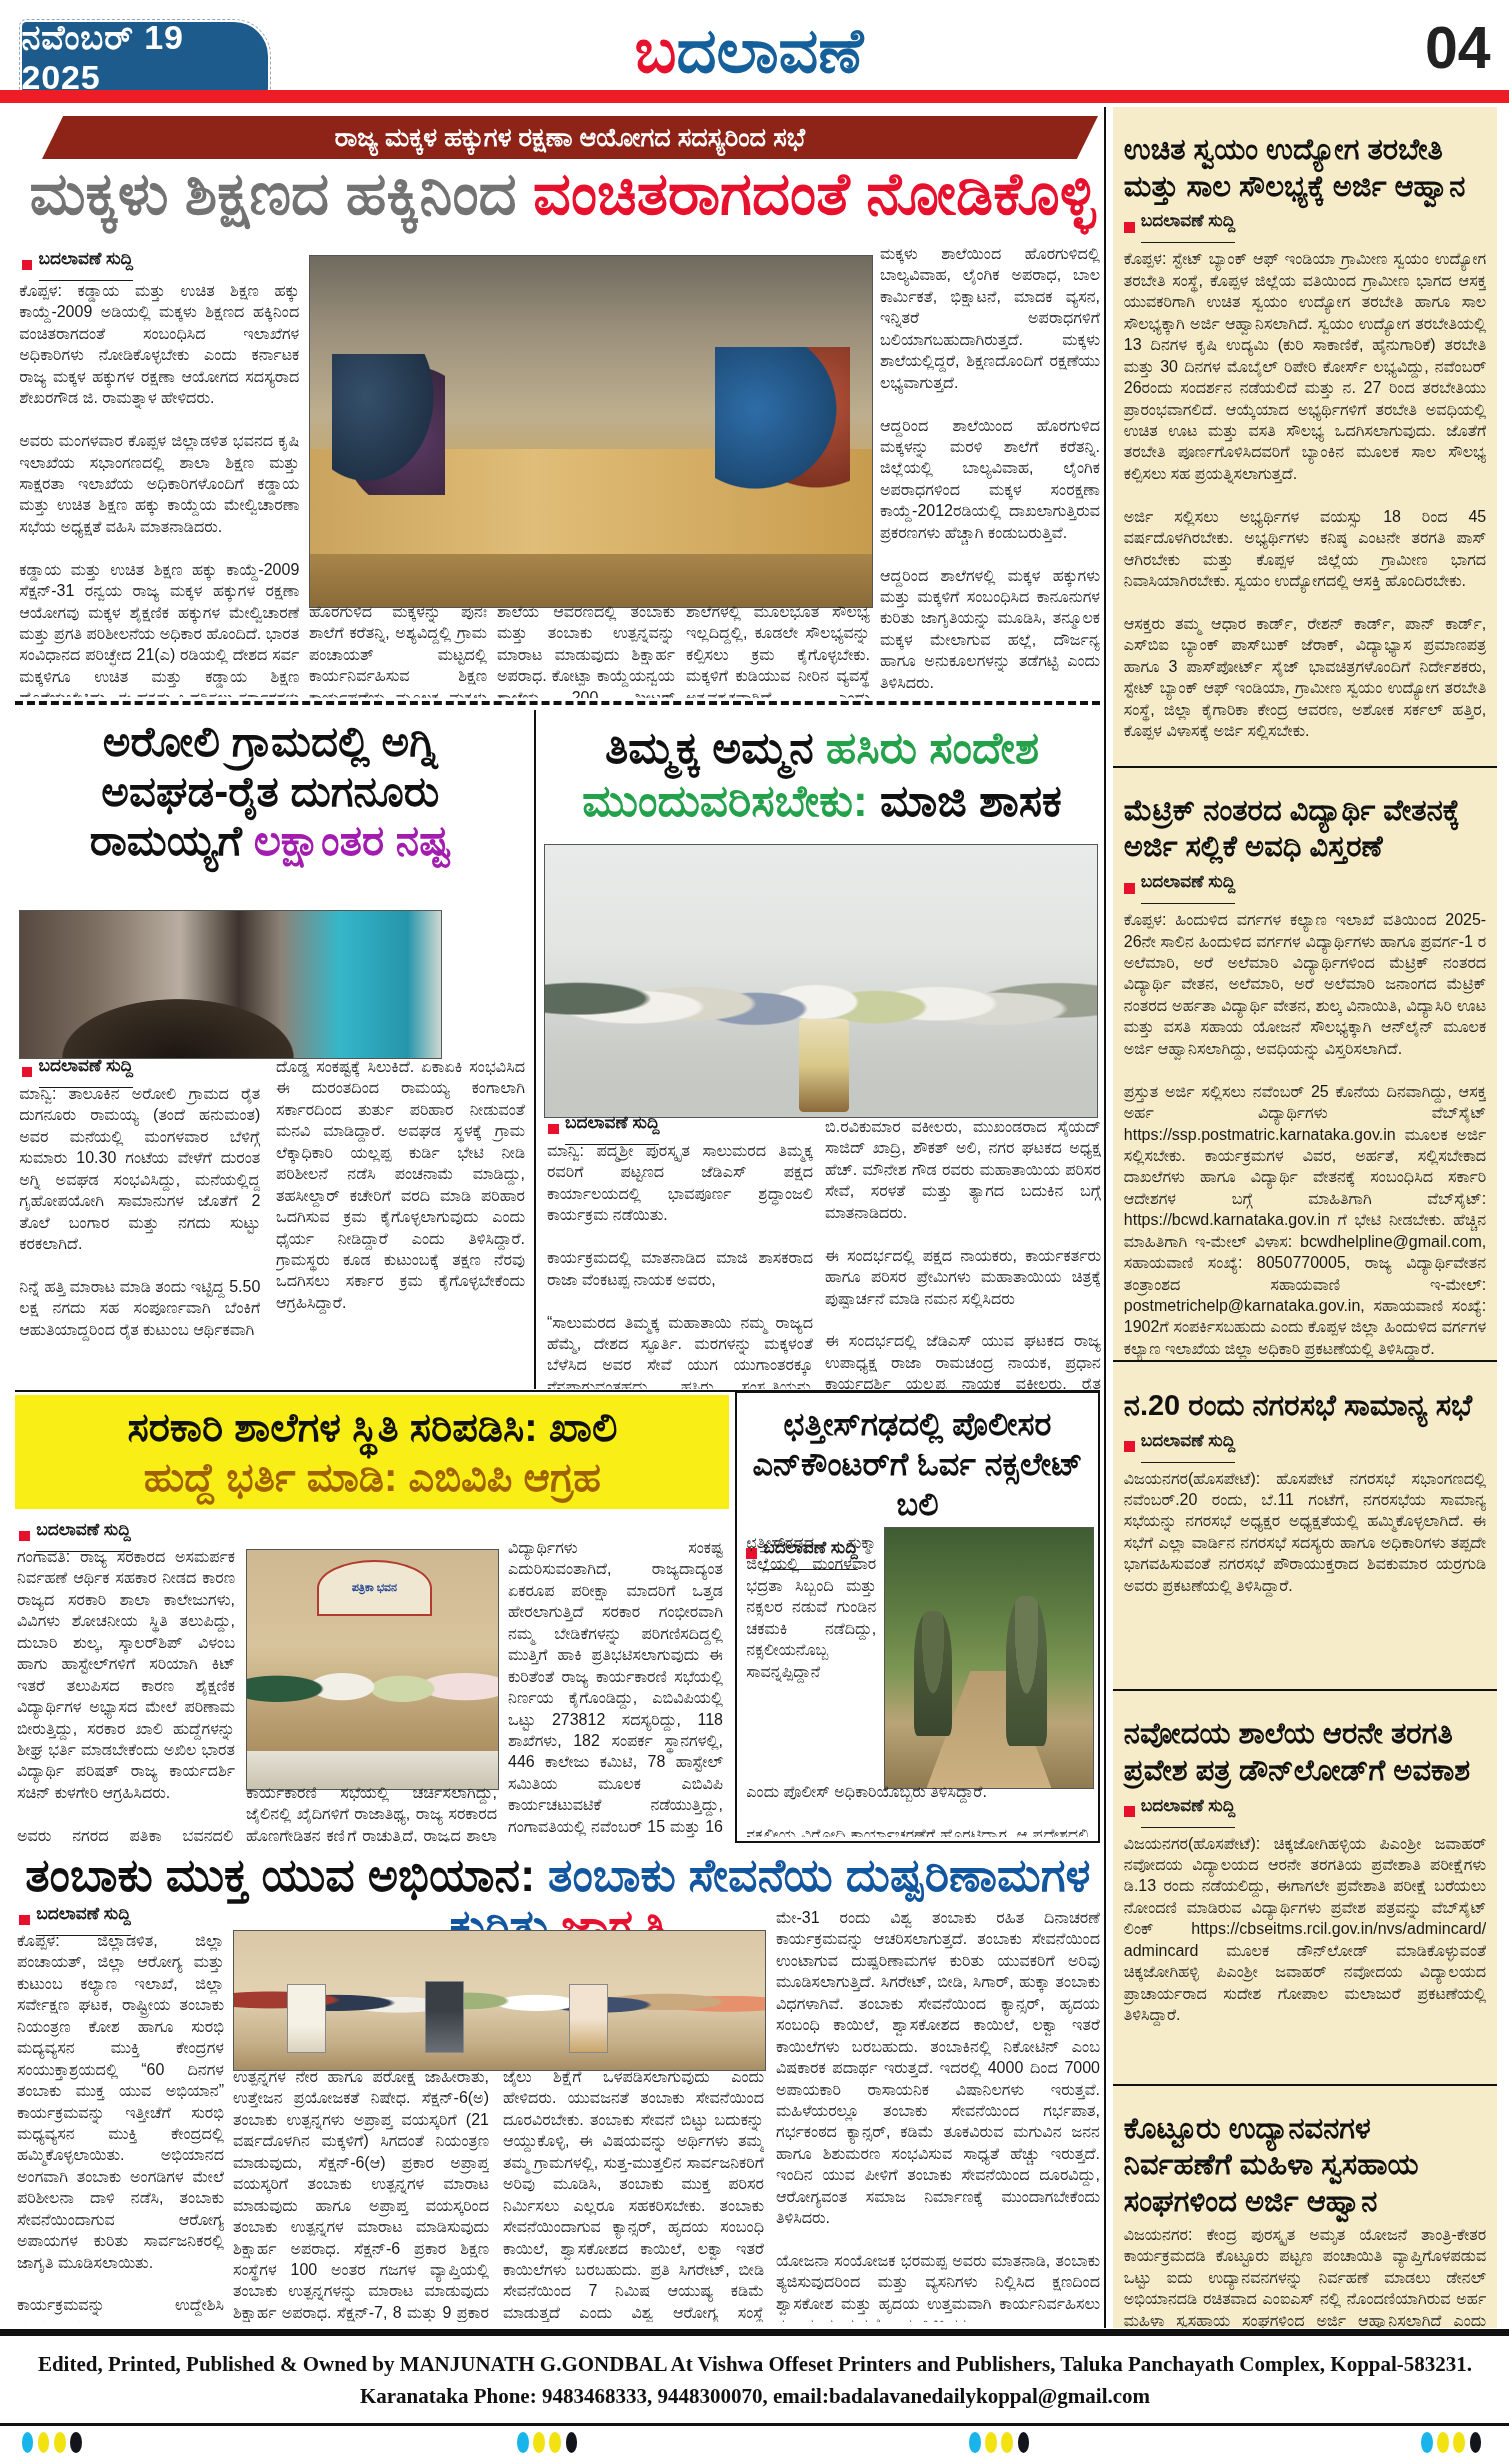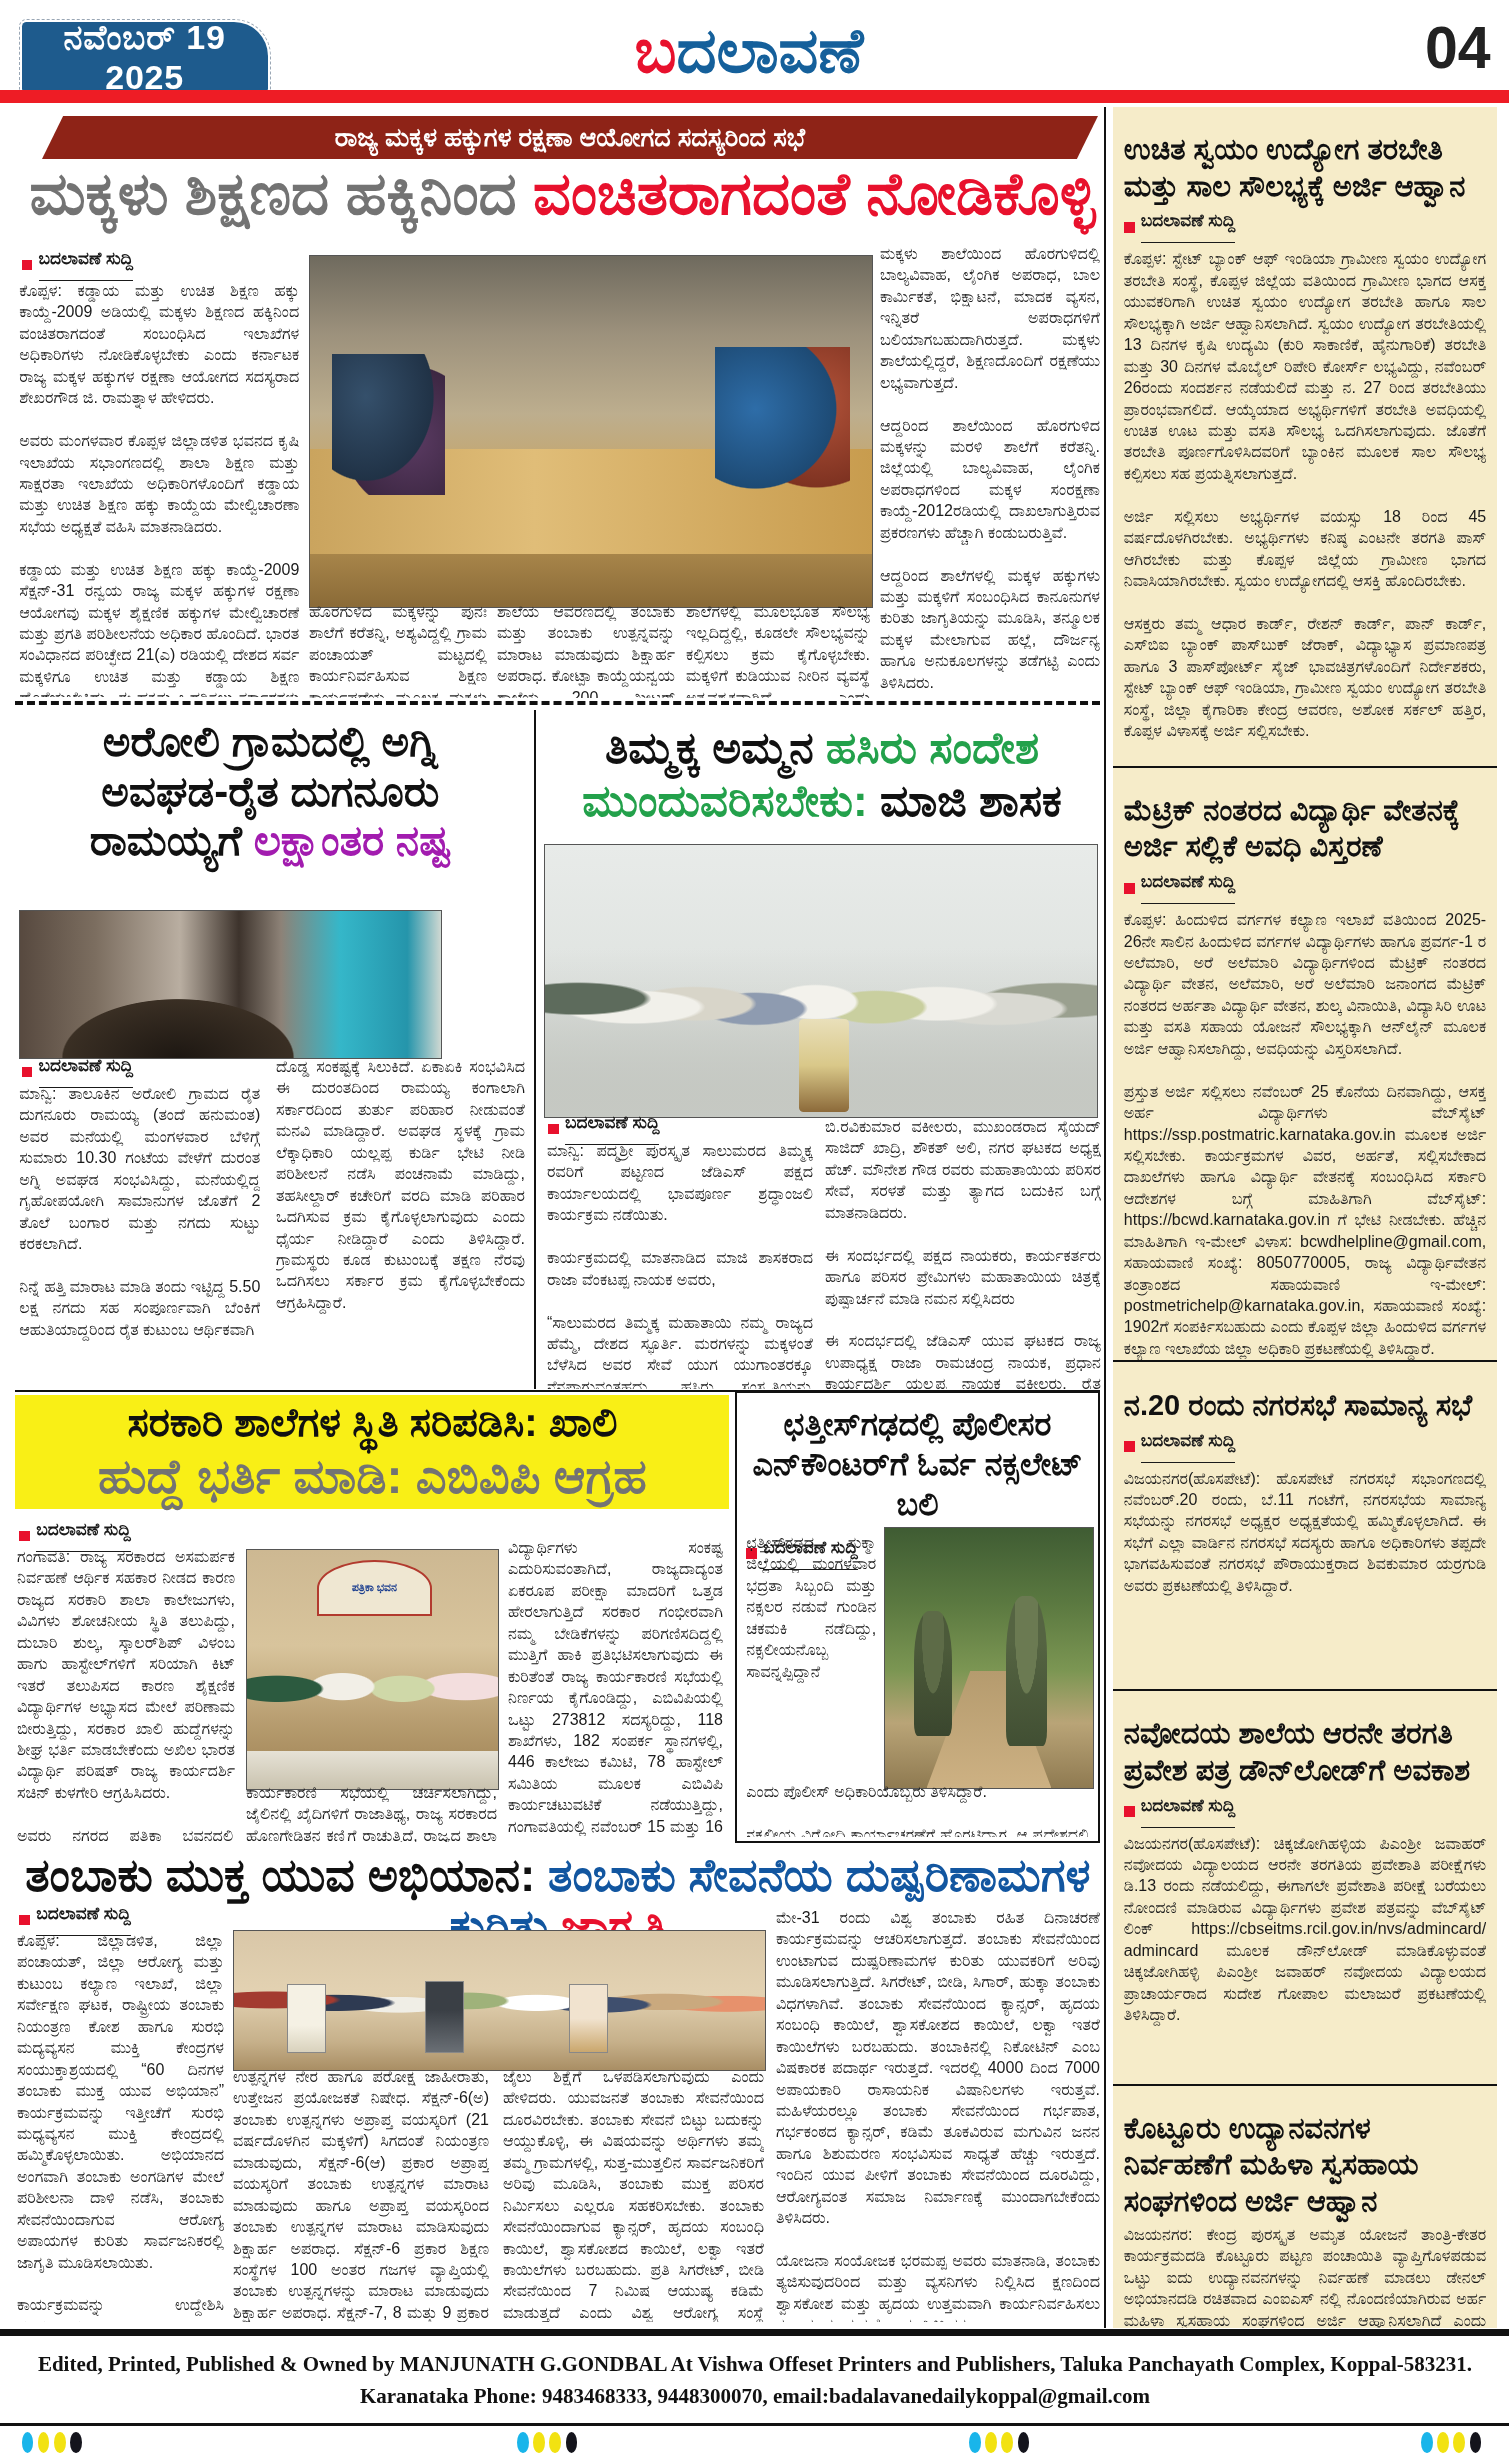--- a/index.html
+++ b/index.html
@@ -19,21 +19,21 @@
   .rail-body{margin-top:5px;}
   .dots{position:absolute;display:flex;gap:4.6px;}
   .dot{width:11.6px;height:21px;border-radius:50%;}
 </style>
 </head>
 <body>
 
 <div id="page">
 
   <div class="abs" style="left:21.6px;top:21.6px;width:246px;height:71px;background:#1e5b8d;border-radius:4.6px 34px 4.6px 4.6px;outline:1.5px dashed #9aa7b5;outline-offset:2.3px;display:flex;align-items:center;justify-content:center;">
-    <span style="color:#ffffff;font-weight:bold;font-size:34px;letter-spacing:0.8px;text-align:center;">ನವೆಂಬರ್ 19 2025</span>
+    <span style="color:#ffffff;font-weight:bold;font-size:34px;letter-spacing:0.8px;">ನವೆಂಬರ್ 19 2025</span>
   </div>
 
   <div class="abs" style="left:494px;top:20px;width:510px;text-align:center;font-size:62px;font-weight:bold;line-height:1;">
     <span style="color:#e8112d;">ಬ</span><span style="color:#15609b;">ದಲಾವಣೆ</span>
   </div>
 
   <div class="abs" style="left:1425px;top:14px;font-size:59px;font-weight:bold;color:#222;">04</div>
 
   <div class="abs" style="left:0;top:90px;width:1510px;height:13px;background:#ee1c25;"></div>
 
@@ -189,21 +189,21 @@
   <div class="body-text abs" style="left:825px;top:1116px;width:276px;height:273px;">ಬಿ.ರವಿಕುಮಾರ ವಕೀಲರು, ಮುಖಂಡರಾದ ಸೈಯದ್ ಸಾಜಿದ್ ಖಾದ್ರಿ, ಶೌಕತ್ ಅಲಿ, ನಗರ ಘಟಕದ ಅಧ್ಯಕ್ಷ ಹೆಚ್. ಮೌನೇಶ ಗೌಡ ರವರು ಮಹಾತಾಯಿಯ ಪರಿಸರ ಸೇವೆ, ಸರಳತೆ ಮತ್ತು ತ್ಯಾಗದ ಬದುಕಿನ ಬಗ್ಗೆ ಮಾತನಾಡಿದರು.
 
 ಈ ಸಂದರ್ಭದಲ್ಲಿ ಪಕ್ಷದ ನಾಯಕರು, ಕಾರ್ಯಕರ್ತರು ಹಾಗೂ ಪರಿಸರ ಪ್ರೇಮಿಗಳು ಮಹಾತಾಯಿಯ ಚಿತ್ರಕ್ಕೆ ಪುಷ್ಪಾರ್ಚನೆ ಮಾಡಿ ನಮನ ಸಲ್ಲಿಸಿದರು
 
 ಈ ಸಂದರ್ಭದಲ್ಲಿ ಜೆಡಿಎಸ್ ಯುವ ಘಟಕದ ರಾಜ್ಯ ಉಪಾಧ್ಯಕ್ಷ ರಾಜಾ ರಾಮಚಂದ್ರ ನಾಯಕ, ಪ್ರಧಾನ ಕಾರ್ಯದರ್ಶಿ ಯಲ್ಲಪ್ಪ ನಾಯಕ ವಕೀಲರು, ರೈತ ಘಟಕದ ಅಧ್ಯಕ್ಷ ಶರಣಪ್ಪಗೌಡ ಮದ್ಲಾಪುರ, ಪರಿಶಿಷ್ಟ ಪಂಗಡ ಘಟಕದ ಅಧ್ಯಕ್ಷ ವಿಜಯ್ ಕುಮಾರ್, ನಗರ ಯುವ ಘಟಕದ ಅಧ್ಯಕ್ಷ ಎಂ.ಡಿ.ಉಸ್ಮಾನ್, ಚಿನ್ನ ರೆಡ್ಡಿ, ರವಿ ಪಾಟೀಲ್, ನಾಗನಗೌಡ ಆಲ್ದಾಳ್, ಮೌಲಸಾಬ್, ಮೌನೇಶ್ ನಾಯಕ, ಶಿವಕುಮಾರ್ ಚಲ್ಲಲ್, ಸಾಜಿದ್ ಪಾಷಾ, ಬಸವರಾಜ್ ಸ್ವಾಮಿ, ವೀರೇಶ್ ವಿಶ್ವಕರ್ಮ ಸೇರಿದಂತೆ ಇನ್ನಿತರರು ಇದ್ದರು.</div>
 
   <div class="abs" style="left:15.4px;top:1390px;width:1085px;height:2.3px;background:#111;"></div>
 
   <div class="abs" style="left:15.4px;top:1395px;width:714px;height:114px;background:#f9ef16;display:flex;flex-direction:column;align-items:center;justify-content:center;">
     <h2 style="font-size:40px;color:#111;line-height:1.25;">ಸರಕಾರಿ ಶಾಲೆಗಳ ಸ್ಥಿತಿ ಸರಿಪಡಿಸಿ: ಖಾಲಿ</h2>
-    <h2 style="font-size:48px;color:#737373;line-height:1.25;">ಹುದ್ದೆ ಭರ್ತಿ ಮಾಡಿ: ಎಬಿವಿಪಿ ಆಗ್ರಹ</h2>
+    <h2 style="font-size:40px;color:#a16207;line-height:1.25;">ಹುದ್ದೆ ಭರ್ತಿ ಮಾಡಿ: ಎಬಿವಿಪಿ ಆಗ್ರಹ</h2>
   </div>
 
   <div class="byline abs" style="left:19.3px;top:1520px;">
     <span class="sq"></span>
     <span class="bl-txt">ಬದಲಾವಣೆ ಸುದ್ದಿ</span>
   </div>
 
   <div class="body-text abs" style="left:17px;top:1546px;width:218px;height:295px;">ಗಂಗಾವತಿ: ರಾಜ್ಯ ಸರಕಾರದ ಅಸಮರ್ಪಕ ನಿರ್ವಹಣೆ ಆರ್ಥಿಕ ಸಹಕಾರ ನೀಡದ ಕಾರಣ ರಾಜ್ಯದ ಸರಕಾರಿ ಶಾಲಾ ಕಾಲೇಜುಗಳು, ವಿವಿಗಳು ಶೋಚನೀಯ ಸ್ಥಿತಿ ತಲುಪಿದ್ದು, ದುಬಾರಿ ಶುಲ್ಕ, ಸ್ಕಾಲರ್‌ಶಿಪ್ ವಿಳಂಬ ಹಾಗು ಹಾಸ್ಟೇಲ್‌ಗಳಿಗೆ ಸರಿಯಾಗಿ ಕಿಟ್ ಇತರೆ ತಲುಪಿಸದ ಕಾರಣ ಶೈಕ್ಷಣಿಕ ವಿದ್ಯಾರ್ಥಿಗಳ ಅಭ್ಯಾಸದ ಮೇಲೆ ಪರಿಣಾಮ ಬೀರುತ್ತಿದ್ದು, ಸರಕಾರ ಖಾಲಿ ಹುದ್ದೆಗಳನ್ನು ಶೀಘ್ರ ಭರ್ತಿ ಮಾಡಬೇಕೆಂದು ಅಖಿಲ ಭಾರತ ವಿದ್ಯಾರ್ಥಿ ಪರಿಷತ್ ರಾಜ್ಯ ಕಾರ್ಯದರ್ಶಿ ಸಚಿನ್ ಕುಳಗೇರಿ ಆಗ್ರಹಿಸಿದರು.
 
 ಅವರು ನಗರದ ಪತ್ರಿಕಾ ಭವನದಲ್ಲಿ ಪತ್ರಿಕಾಗೋಷ್ಠಿಯನ್ನುದ್ದೇಶಿಸಿ ಮಾತನಾಡಿದರು. ರೈತರ ಬೆಳೆಗಳಿಗೆ ಸೂಕ್ತ ಬೆಲೆ, ಸೈಬರ್ ಭದ್ರತೆ ಇತರ ಶೈಕ್ಷಣಿಕ ಪ್ರಗತಿಗೆ ಅಗತ್ಯ ಅಂಶಗಳನ್ನು ನಗರದಲ್ಲಿ ನಡೆದ ಎಬಿವಿಪಿ ಉತ್ತರ ರಾಜ್ಯ</div>

